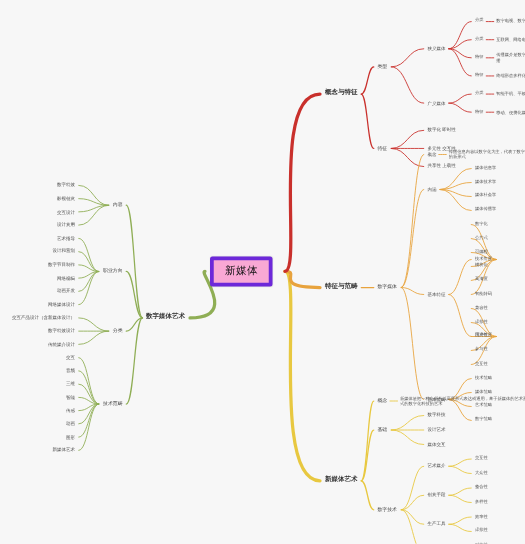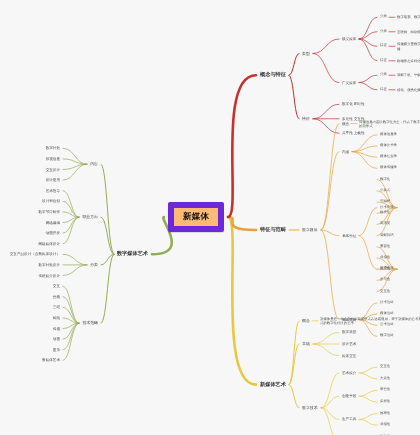--- a/index.html
+++ b/index.html
@@ -13,25 +13,25 @@
   #canvas{position:absolute;left:0;top:0;width:420px;height:435px;}
   svg.links{position:absolute;left:0;top:0;width:420px;height:435px;pointer-events:none;}
   .node{
     position:absolute;
     white-space:nowrap;
     line-height:1.15;
     color:#2b2b2b;
     transform:translateY(-50%);
   }
   .node.root{
-    background:#fdba74;
-    border:6px solid #6d28d9;
+    background:#f9a8d4;
+    border:3px solid #6d28d9;
     border-radius:2px;
     font-size:8.5px;
-    font-weight:bold;
+    font-weight:normal;
     padding:4px 9px;
     color:#111;
     box-shadow:0 0 1px rgba(0,0,0,.12);
     letter-spacing:.3px;
   }
   .node.lvl1{
     font-size:5.2px;
     font-weight:bold;
     padding:1px 2px;
     color:#333;

